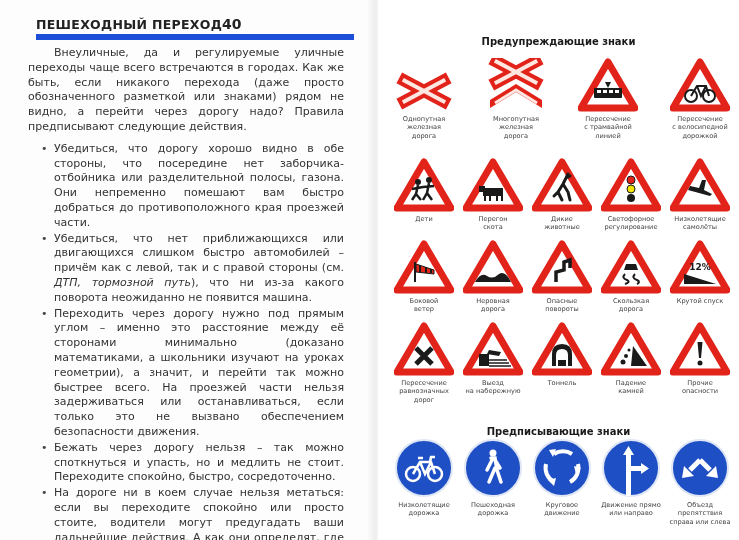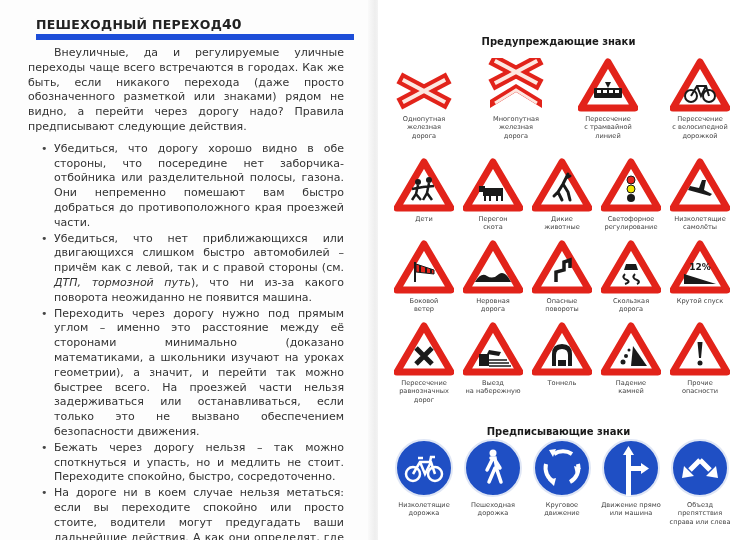--- a/index.html
+++ b/index.html
@@ -303,21 +303,21 @@
       </div>
       <div class="sign-cell">
         <svg width="60" height="60" viewBox="0 0 60 60">
           <circle cx="30" cy="30" r="28" fill="#1f4fc4" stroke="#dfe6f5" stroke-width="2"></circle>
           <rect x="25" y="16" width="5" height="42" fill="#fff"></rect>
           <path d="M27.5 8 L33 17 L22 17 Z" fill="#fff"></path>
           <rect x="27" y="28" width="14" height="5" fill="#fff"></rect>
           <path d="M48 30.5 L40 25 L40 36 Z" fill="#fff"></path>
         </svg>
         <div class="sign-caption">Движение прямо
-или машина</div>
+или направо</div>
       </div>
       <div class="sign-cell">
         <svg width="60" height="60" viewBox="0 0 60 60">
           <circle cx="30" cy="30" r="28" fill="#1f4fc4" stroke="#dfe6f5" stroke-width="2"></circle>
           <path d="M30 22 L20 32 M30 22 L40 32" stroke="#fff" stroke-width="5" fill="none"></path>
           <path d="M12 40 L14 28 L24 38 Z M48 40 L46 28 L36 38 Z" fill="#fff"></path>
         </svg>
         <div class="sign-caption">Объезд
 препятствия
 справа или слева</div>

